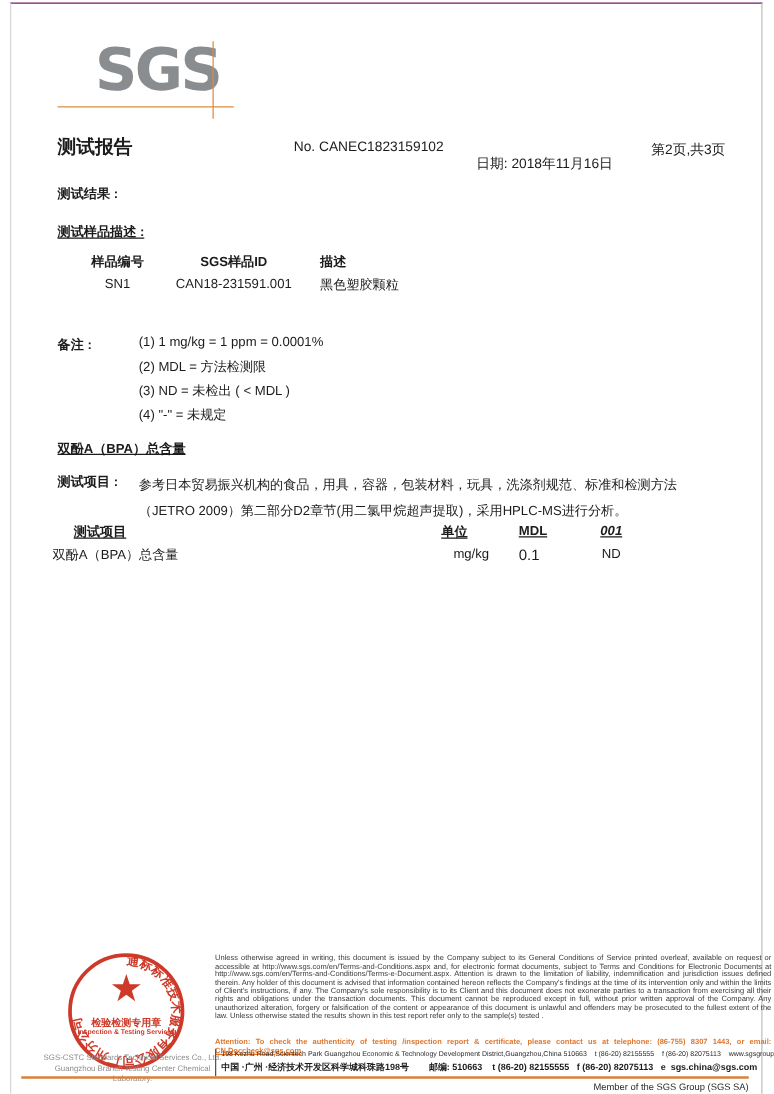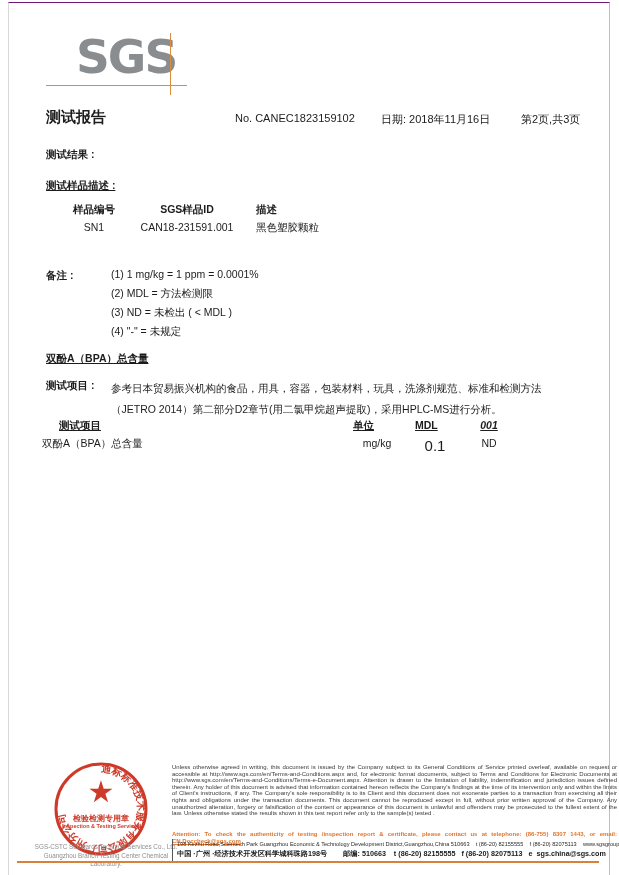--- a/index.html
+++ b/index.html
@@ -10,21 +10,21 @@
         background:#fff;}
   
   .logo-wrap{position:absolute;left:37px;top:26px;width:160px;height:70px;}
   .logo-text{position:absolute;left:30px;top:0px;font-size:47px;font-weight:bold;
              letter-spacing:-2px;color:#8a8d90;line-height:56px;font-family:"DejaVu Sans",sans-serif;}
   .logo-hline{position:absolute;left:0px;top:56px;width:141px;height:1px;background:#dd8c3e;}
   .logo-vline{position:absolute;left:124px;top:4px;width:1px;height:62px;background:#dd8c3e;}
   
   .hdr-title{position:absolute;left:37px;top:105px;font-size:15px;font-weight:bold;}
   .hdr-no{position:absolute;left:226px;top:109px;font-size:11px;}
-  .hdr-date{position:absolute;left:372px;top:109px;font-size:11px;text-align:right;}
+  .hdr-date{position:absolute;left:372px;top:120px;font-size:11px;text-align:right;}
   .hdr-page{position:absolute;left:512px;top:109px;font-size:11px;}
   
   .lbl{font-size:10.5px;font-weight:bold;}
   .results-label{position:absolute;left:37px;top:145px;}
   .sample-heading{position:absolute;left:37px;top:176px;text-decoration:underline;}
   
   .st-h1{position:absolute;left:47px;top:200px;width:76px;text-align:center;font-weight:bold;font-size:10.5px;}
   .st-h2{position:absolute;left:122px;top:200px;width:112px;text-align:center;font-weight:bold;font-size:10.5px;}
   .st-h3{position:absolute;left:247px;top:200px;font-weight:bold;font-size:10.5px;}
   .st-c1{position:absolute;left:47px;top:218px;width:76px;text-align:center;font-size:10.5px;}
@@ -35,21 +35,21 @@
   .analyte-heading{position:absolute;left:37px;top:349px;font-size:10.5px;font-weight:bold;text-decoration:underline;}
   .method-label{position:absolute;left:37px;top:376px;}
   .method-text{position:absolute;left:102px;top:375px;width:470px;font-size:10.5px;line-height:21px;}
   
   .rt-h1{position:absolute;left:50px;top:416px;font-size:10.5px;font-weight:bold;text-decoration:underline;}
   .rt-h2{position:absolute;left:344px;top:416px;width:48px;text-align:left;font-size:10.5px;font-weight:bold;text-decoration:underline;}
   .rt-h3{position:absolute;left:406px;top:416px;width:40px;text-align:left;font-size:10.5px;font-weight:bold;text-decoration:underline;}
   .rt-h4{position:absolute;left:460px;top:416px;width:40px;text-align:center;font-size:10.5px;font-weight:bold;font-style:italic;text-decoration:underline;}
   .rt-c1{position:absolute;left:33px;top:434px;font-size:10.5px;}
   .rt-c2{position:absolute;left:344px;top:434px;width:48px;text-align:center;font-size:10.5px;}
-  .rt-c3{position:absolute;left:406px;top:434px;width:40px;text-align:center;font-size:15px;}
+  .rt-c3{position:absolute;left:406px;top:434px;width:40px;text-align:left;font-size:12px;}
   .rt-c4{position:absolute;left:460px;top:434px;width:40px;text-align:center;font-size:10.5px;}
   
   .stamp{position:absolute;left:44px;top:758px;width:96px;height:96px;}
   .stamp svg{position:absolute;left:0;top:0;}
   .stamp-star{position:absolute;left:0;top:16px;width:96px;text-align:center;color:#ce3a2a;font-size:30px;line-height:30px;}
   .stamp-line1{position:absolute;left:0;top:52px;width:96px;text-align:center;color:#ce3a2a;font-size:8px;font-weight:bold;}
   .stamp-line2{position:absolute;left:0;top:62px;width:96px;text-align:center;color:#ce3a2a;font-size:5.5px;font-weight:bold;}
   .company-lines{position:absolute;left:22px;top:840px;width:150px;text-align:center;
                  font-size:6.3px;color:#8e8e8e;line-height:8.5px;}
   .disclaimer{position:absolute;left:163px;top:761px;width:445px;font-size:6px;line-height:6.6px;
@@ -90,21 +90,21 @@
   <div class="st-c3">黑色塑胶颗粒</div>
 
   <div class="lbl notes-label">备注 :</div>
   <div class="note-line" style="top:265px">(1) 1 mg/kg = 1 ppm = 0.0001%</div>
   <div class="note-line" style="top:284px">(2) MDL = 方法检测限</div>
   <div class="note-line" style="top:303px">(3) ND = 未检出 ( &lt; MDL )</div>
   <div class="note-line" style="top:322px">(4) "-" = 未规定</div>
 
   <div class="analyte-heading">双酚A（BPA）总含量</div>
   <div class="lbl method-label">测试项目 :</div>
-  <div class="method-text">参考日本贸易振兴机构的食品，用具，容器，包装材料，玩具，洗涤剂规范、标准和检测方法（JETRO 2014）第二部分D2章节(用二氯甲烷超声提取)，采用HPLC-MS进行分析。</div>
+  <div class="method-text">参考日本贸易振兴机构的食品，用具，容器，包装材料，玩具，洗涤剂规范、标准和检测方法（JETRO 2009）第二部分D2章节(用二氯甲烷超声提取)，采用HPLC-MS进行分析。</div>
 
   <div class="rt-h1">测试项目</div>
   <div class="rt-h2">单位</div>
   <div class="rt-h3">MDL</div>
   <div class="rt-h4">001</div>
   <div class="rt-c1">双酚A（BPA）总含量</div>
   <div class="rt-c2">mg/kg</div>
   <div class="rt-c3">0.1</div>
   <div class="rt-c4">ND</div>
 
@@ -127,14 +127,15 @@
     <div>Guangzhou Branch Testing Center Chemical Laboratory.</div>
   </div>
 
   <div class="disclaimer">Unless otherwise agreed in writing, this document is issued by the Company subject to its General Conditions of Service printed overleaf, available on request or accessible at http://www.sgs.com/en/Terms-and-Conditions.aspx and, for electronic format documents, subject to Terms and Conditions for Electronic Documents at http://www.sgs.com/en/Terms-and-Conditions/Terms-e-Document.aspx. Attention is drawn to the limitation of liability, indemnification and jurisdiction issues defined therein. Any holder of this document is advised that information contained hereon reflects the Company's findings at the time of its intervention only and within the limits of Client's instructions, if any. The Company's sole responsibility is to its Client and this document does not exonerate parties to a transaction from exercising all their rights and obligations under the transaction documents. This document cannot be reproduced except in full, without prior written approval of the Company. Any unauthorized alteration, forgery or falsification of the content or appearance of this document is unlawful and offenders may be prosecuted to the fullest extent of the law. Unless otherwise stated the results shown in this test report refer only to the sample(s) tested .</div>
   <div class="attention"><span>Attention: To check the authenticity of testing /inspection report &amp; certificate, please contact us at telephone: (86-755) 8307 1443, or email: </span><a href="#">CN.Doccheck@sgs.com</a></div>
 
   <div class="v-rule"></div>
   <div class="addr-en">198 Kezhu Road,Scientech Park Guangzhou Economic &amp; Technology Development District,Guangzhou,China 510663    t (86-20) 82155555    f (86-20) 82075113    www.sgsgroup.com.cn</div>
   <div class="addr-cn">中国 ·广州 ·经济技术开发区科学城科珠路198号        邮编: 510663    t (86-20) 82155555   f (86-20) 82075113   e  sgs.china@sgs.com</div>
   <div class="orange-rule"></div>
+  <div class="member-line">Member of the SGS Group (SGS SA)</div>
 
 </div>
 
 </body></html>

